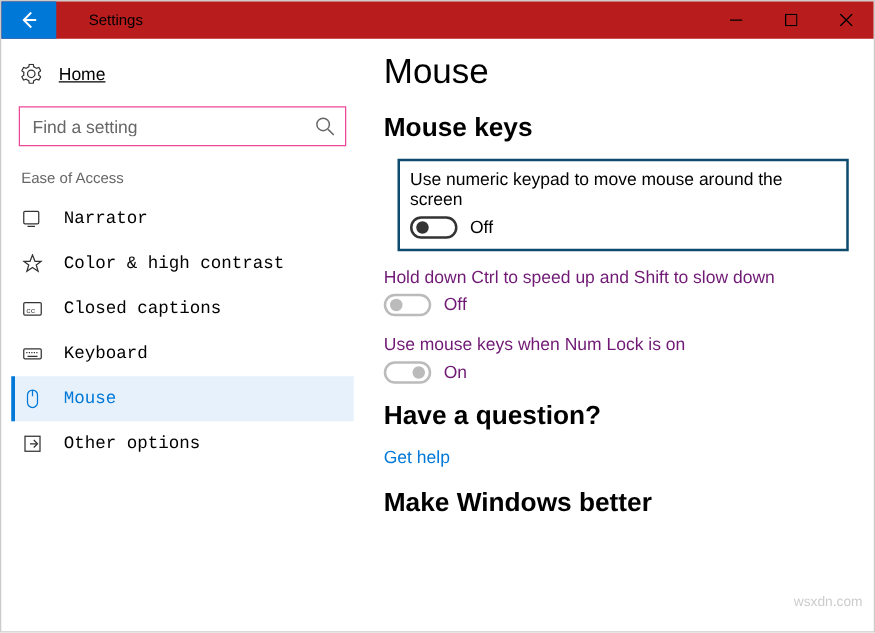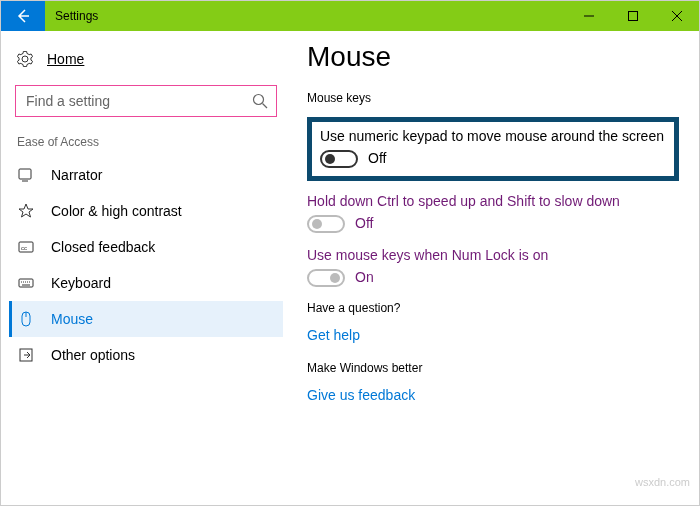--- a/index.html
+++ b/index.html
@@ -11,21 +11,22 @@
     background: #fff;
     width: 700px;
     height: 506px;
     overflow: hidden;
     border: 1px solid #ccc;
   }
   .titlebar {
     height: 30px;
     display: flex;
     align-items: center;
-    background: #84cc16;
+    background: #b91c1c;
+    gap: 16px;
   }
   .back-btn {
     width: 44px;
     height: 30px;
     background: #0078d7;
     color: #fff;
     display: flex;
     align-items: center;
     justify-content: center;
   }
@@ -84,47 +85,49 @@
     font-size: 12px;
     color: #666;
     padding: 4px 8px 8px 8px;
   }
   .nav-item {
     display: flex;
     align-items: center;
     padding: 10px 8px;
     gap: 16px;
     cursor: pointer;
+    font-family: Liberation Mono, monospace;
   }
   .nav-item.selected {
     color: #0078d7;
     background: #e6f1fb;
     border-left: 3px solid #0078d7;
     padding-left: 5px;
   }
   .nav-icon { width: 18px; display:flex; justify-content:center; }
   .main {
     flex: 1;
     padding: 10px 20px 0 16px;
     overflow: hidden;
   }
   h1 {
     font-weight: 300;
     font-size: 28px;
     margin: 0 0 18px 0;
   }
   h2 {
-    font-weight: 400;
-    font-size: 12px;
+    font-weight: 700;
+    font-size: 21px;
     margin: 0 0 12px 0;
   }
   .highlight-box {
-    border: 5px solid #0c4a6e;
+    border: 2px solid #0c4a6e;
     padding: 6px 8px 8px 8px;
     margin-bottom: 12px;
+    margin-left: 11px;
   }
   .setting-label {
     font-size: 14px;
     margin-bottom: 6px;
   }
   .disabled { color: #701a75; }
   .toggle-row {
     display: flex;
     align-items: flex-start;
     gap: 10px;
@@ -231,21 +234,21 @@
       <span>Color &amp; high contrast</span>
     </div>
 
     <div class="nav-item">
       <span class="nav-icon">
         <svg width="16" height="16" viewBox="0 0 16 16">
             <rect x="1" y="3" width="14" height="10" rx="1" stroke="#333" fill="none"></rect>
             <text x="3" y="11" font-size="6" fill="#333">cc</text>
           </svg>
       </span>
-      <span>Closed feedback</span>
+      <span>Closed captions</span>
     </div>
 
     <div class="nav-item">
       <span class="nav-icon">
         <svg width="16" height="16" viewBox="0 0 16 16">
             <rect x="1" y="4" width="14" height="8" rx="1" stroke="#333" fill="none"></rect>
             <path d="M3 7h1M5 7h1M7 7h1M9 7h1M11 7h1M4 10h8" stroke="#333"></path>
           </svg>
       </span>
       <span>Keyboard</span>
@@ -299,17 +302,16 @@
       <div class="toggle disabled on">
           <div class="knob"></div>
         </div>
       <span class="disabled">On</span>
     </div>
 
     <h2>Have a question?</h2>
     <a class="link">Get help</a>
 
     <h2>Make Windows better</h2>
-    <a class="link">Give us feedback</a>
   </div>
 </div>
 
 <div class="watermark">wsxdn.com</div>
 
 </body></html>

